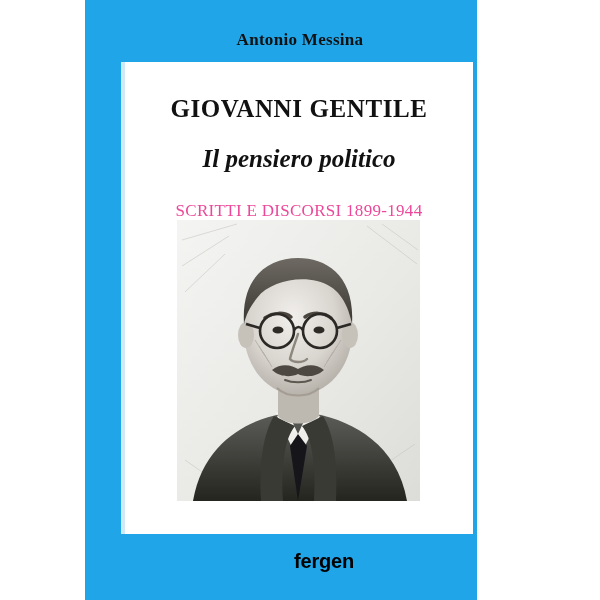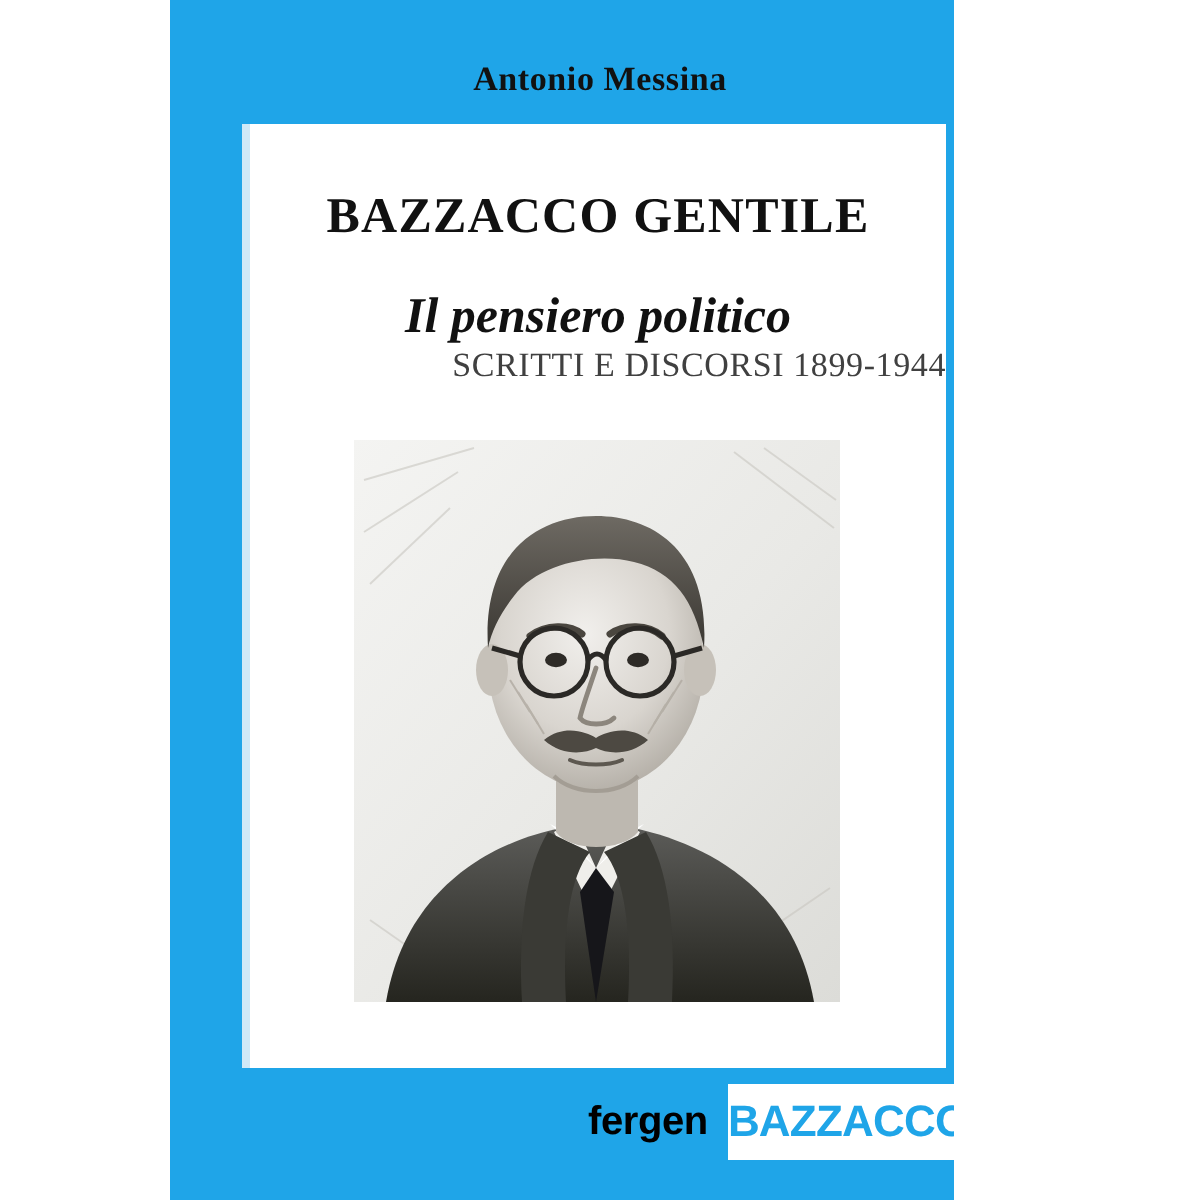--- a/index.html
+++ b/index.html
@@ -69,24 +69,25 @@
   #title-sub {
     text-align: center;
     color: #111111;
     font-size: 25px;
     font-style: italic;
     font-weight: bold;
     margin-top: 22px;
   }
 
   #title-series {
-    text-align: right;
-    color: #404040;
+    text-align: center;
+    color: #ec4899;
     font-size: 17px;
     letter-spacing: 0.3px;
+    margin-top: 28px;
   }
 
   #portrait-wrap {
     position: absolute;
     left: 52px;
     top: 158px;
     width: 243px;
     height: 281px;
     overflow: hidden;
     background: #f2f2f0;
@@ -144,21 +145,21 @@
 <body>
 
 <div id="book-cover">
 
   <div id="author-name">Antonio Messina</div>
 
   <div id="spine-shade"></div>
 
   <div id="cover-panel">
 
-    <div id="title-main">BAZZACCO GENTILE</div>
+    <div id="title-main">GIOVANNI GENTILE</div>
 
     <div id="title-sub">Il pensiero politico</div>
 
     <div id="title-series">SCRITTI E DISCORSI 1899-1944</div>
 
     <div id="portrait-wrap">
       <svg width="243" height="281" viewBox="0 0 243 281" xmlns="http://www.w3.org/2000/svg">
         <defs>
           <linearGradient id="bgpaper" x1="0" y1="0" x2="1" y2="1">
             <stop offset="0%" stop-color="#f4f4f2"></stop>
@@ -243,16 +244,15 @@
           <line x1="160" y1="126" x2="150" y2="142"></line>
           <line x1="156" y1="132" x2="147" y2="147"></line>
         </g>
       </svg>
     </div>
 
   </div>
 
   <div id="publisher-block">
     <div id="imprint-label">fergen</div>
-    <div id="publisher-name">BAZZACCO</div>
   </div>
 
 </div>
 
 </body></html>

